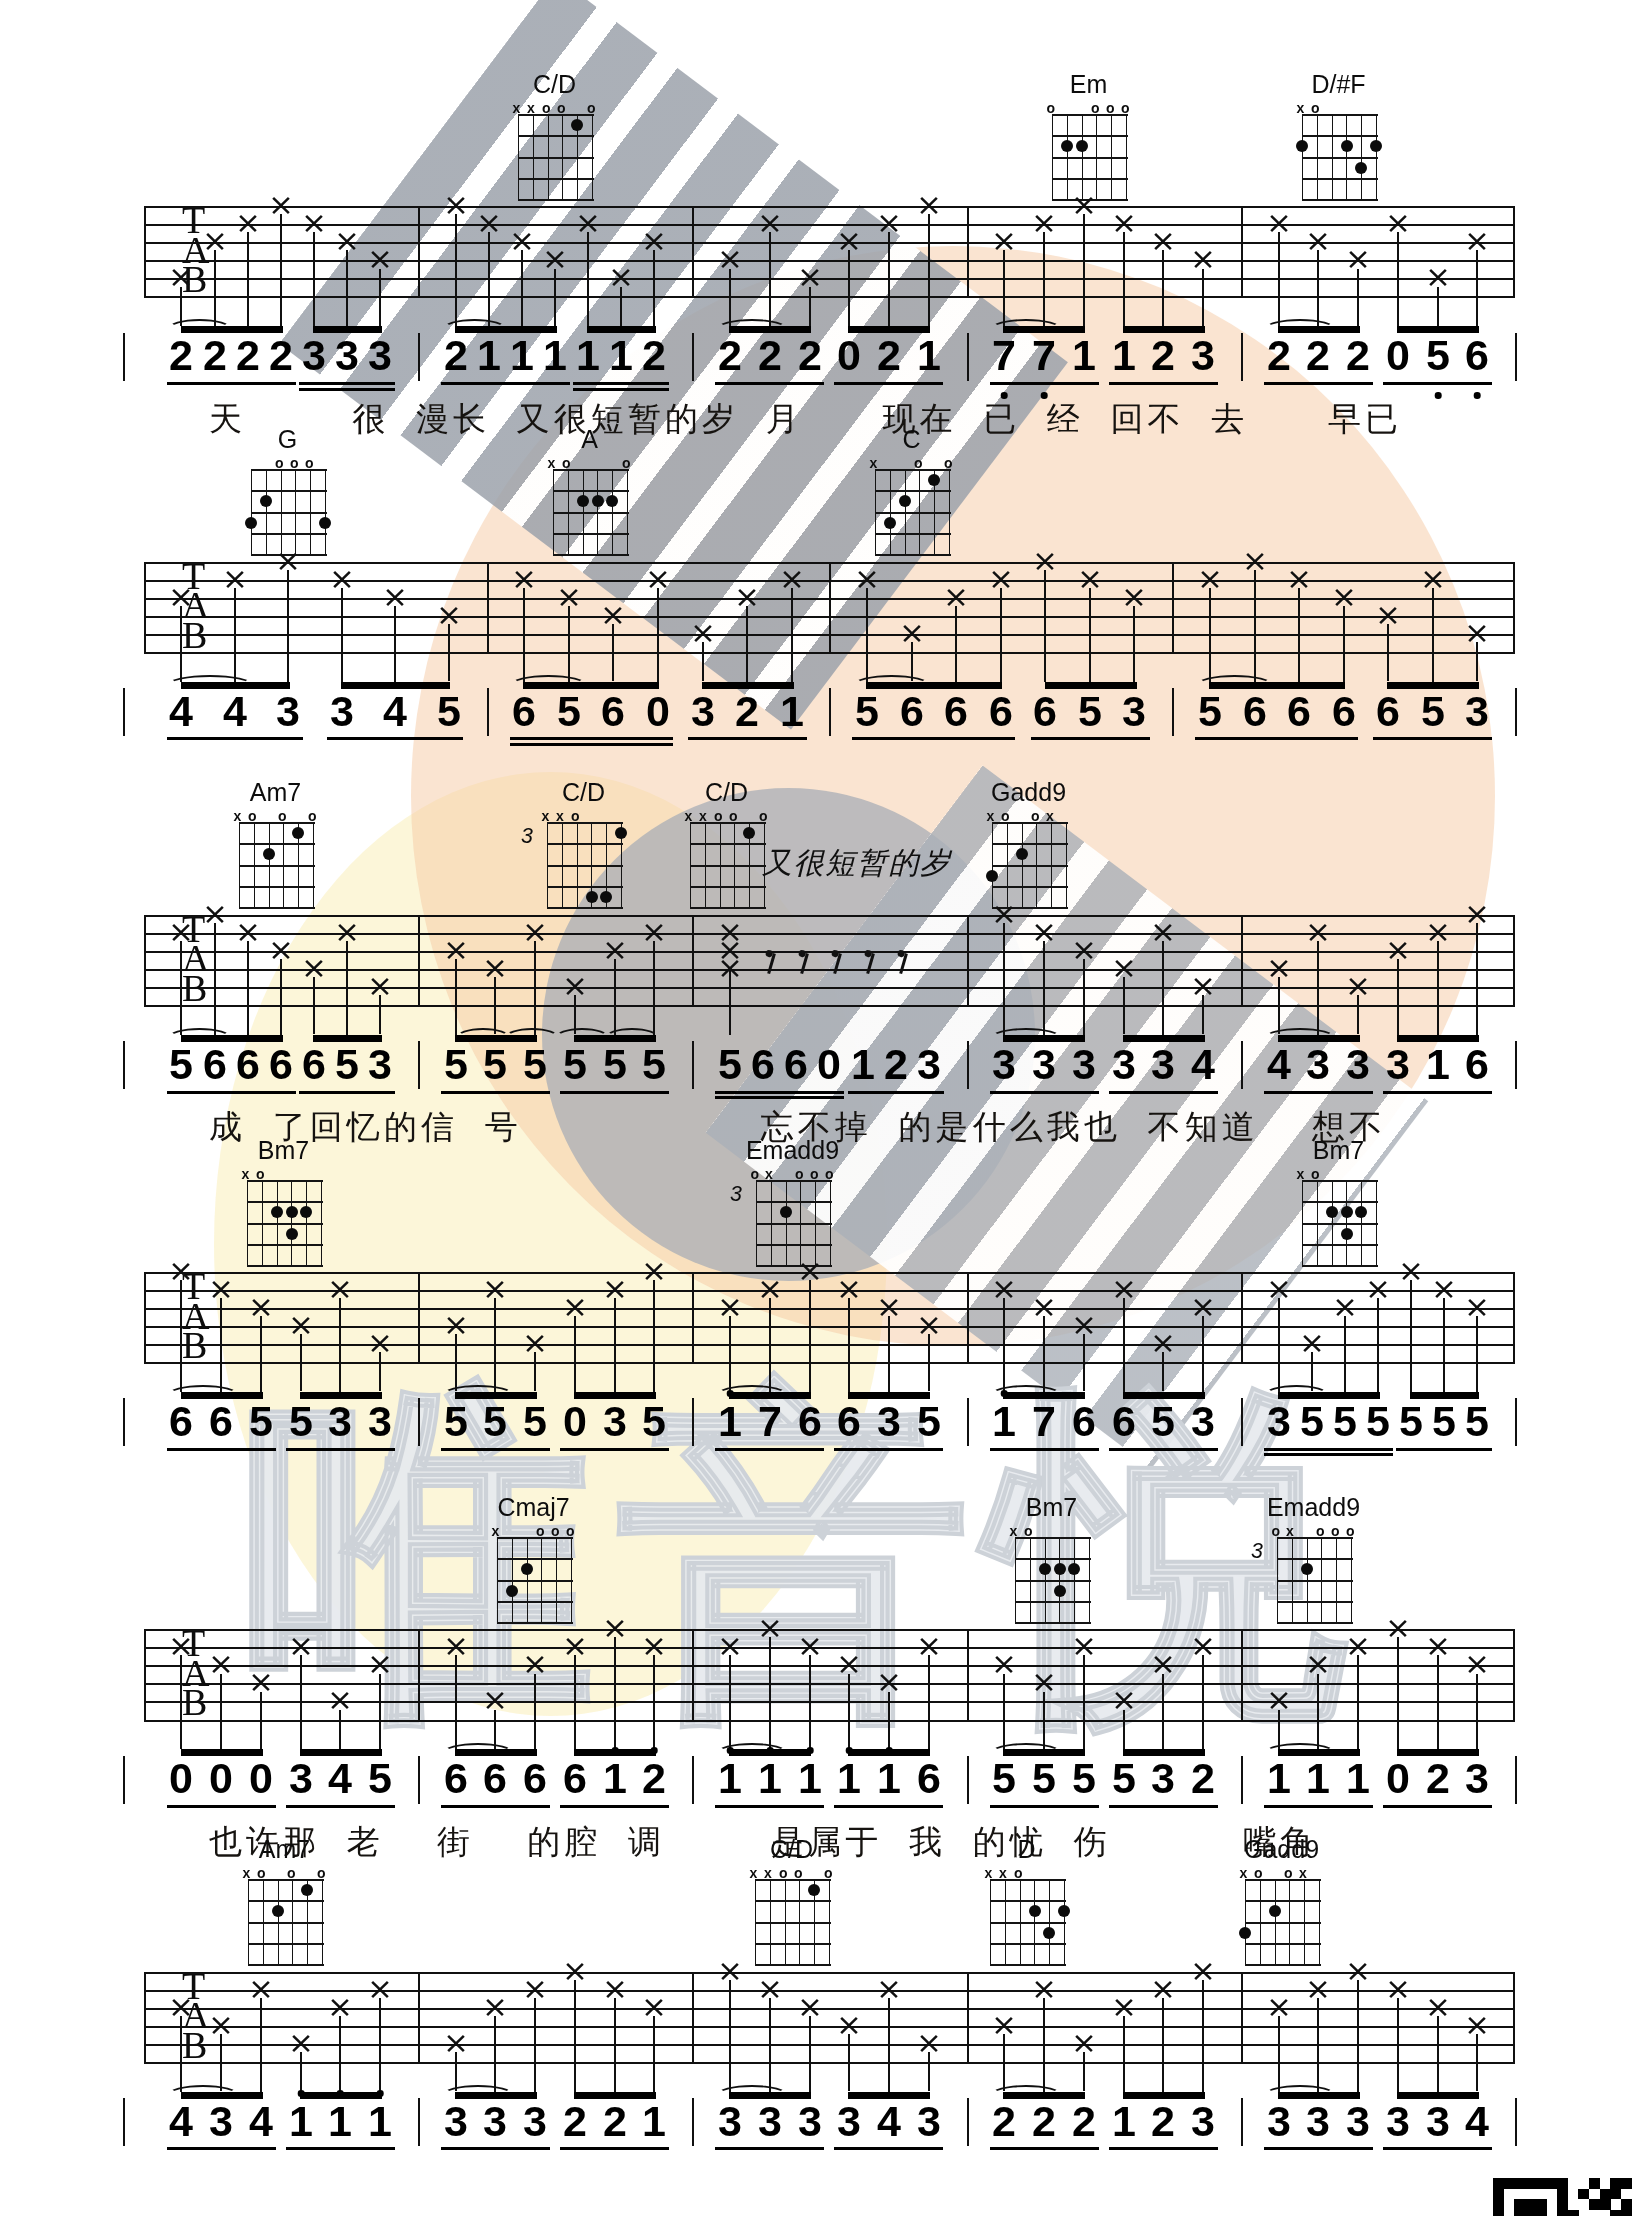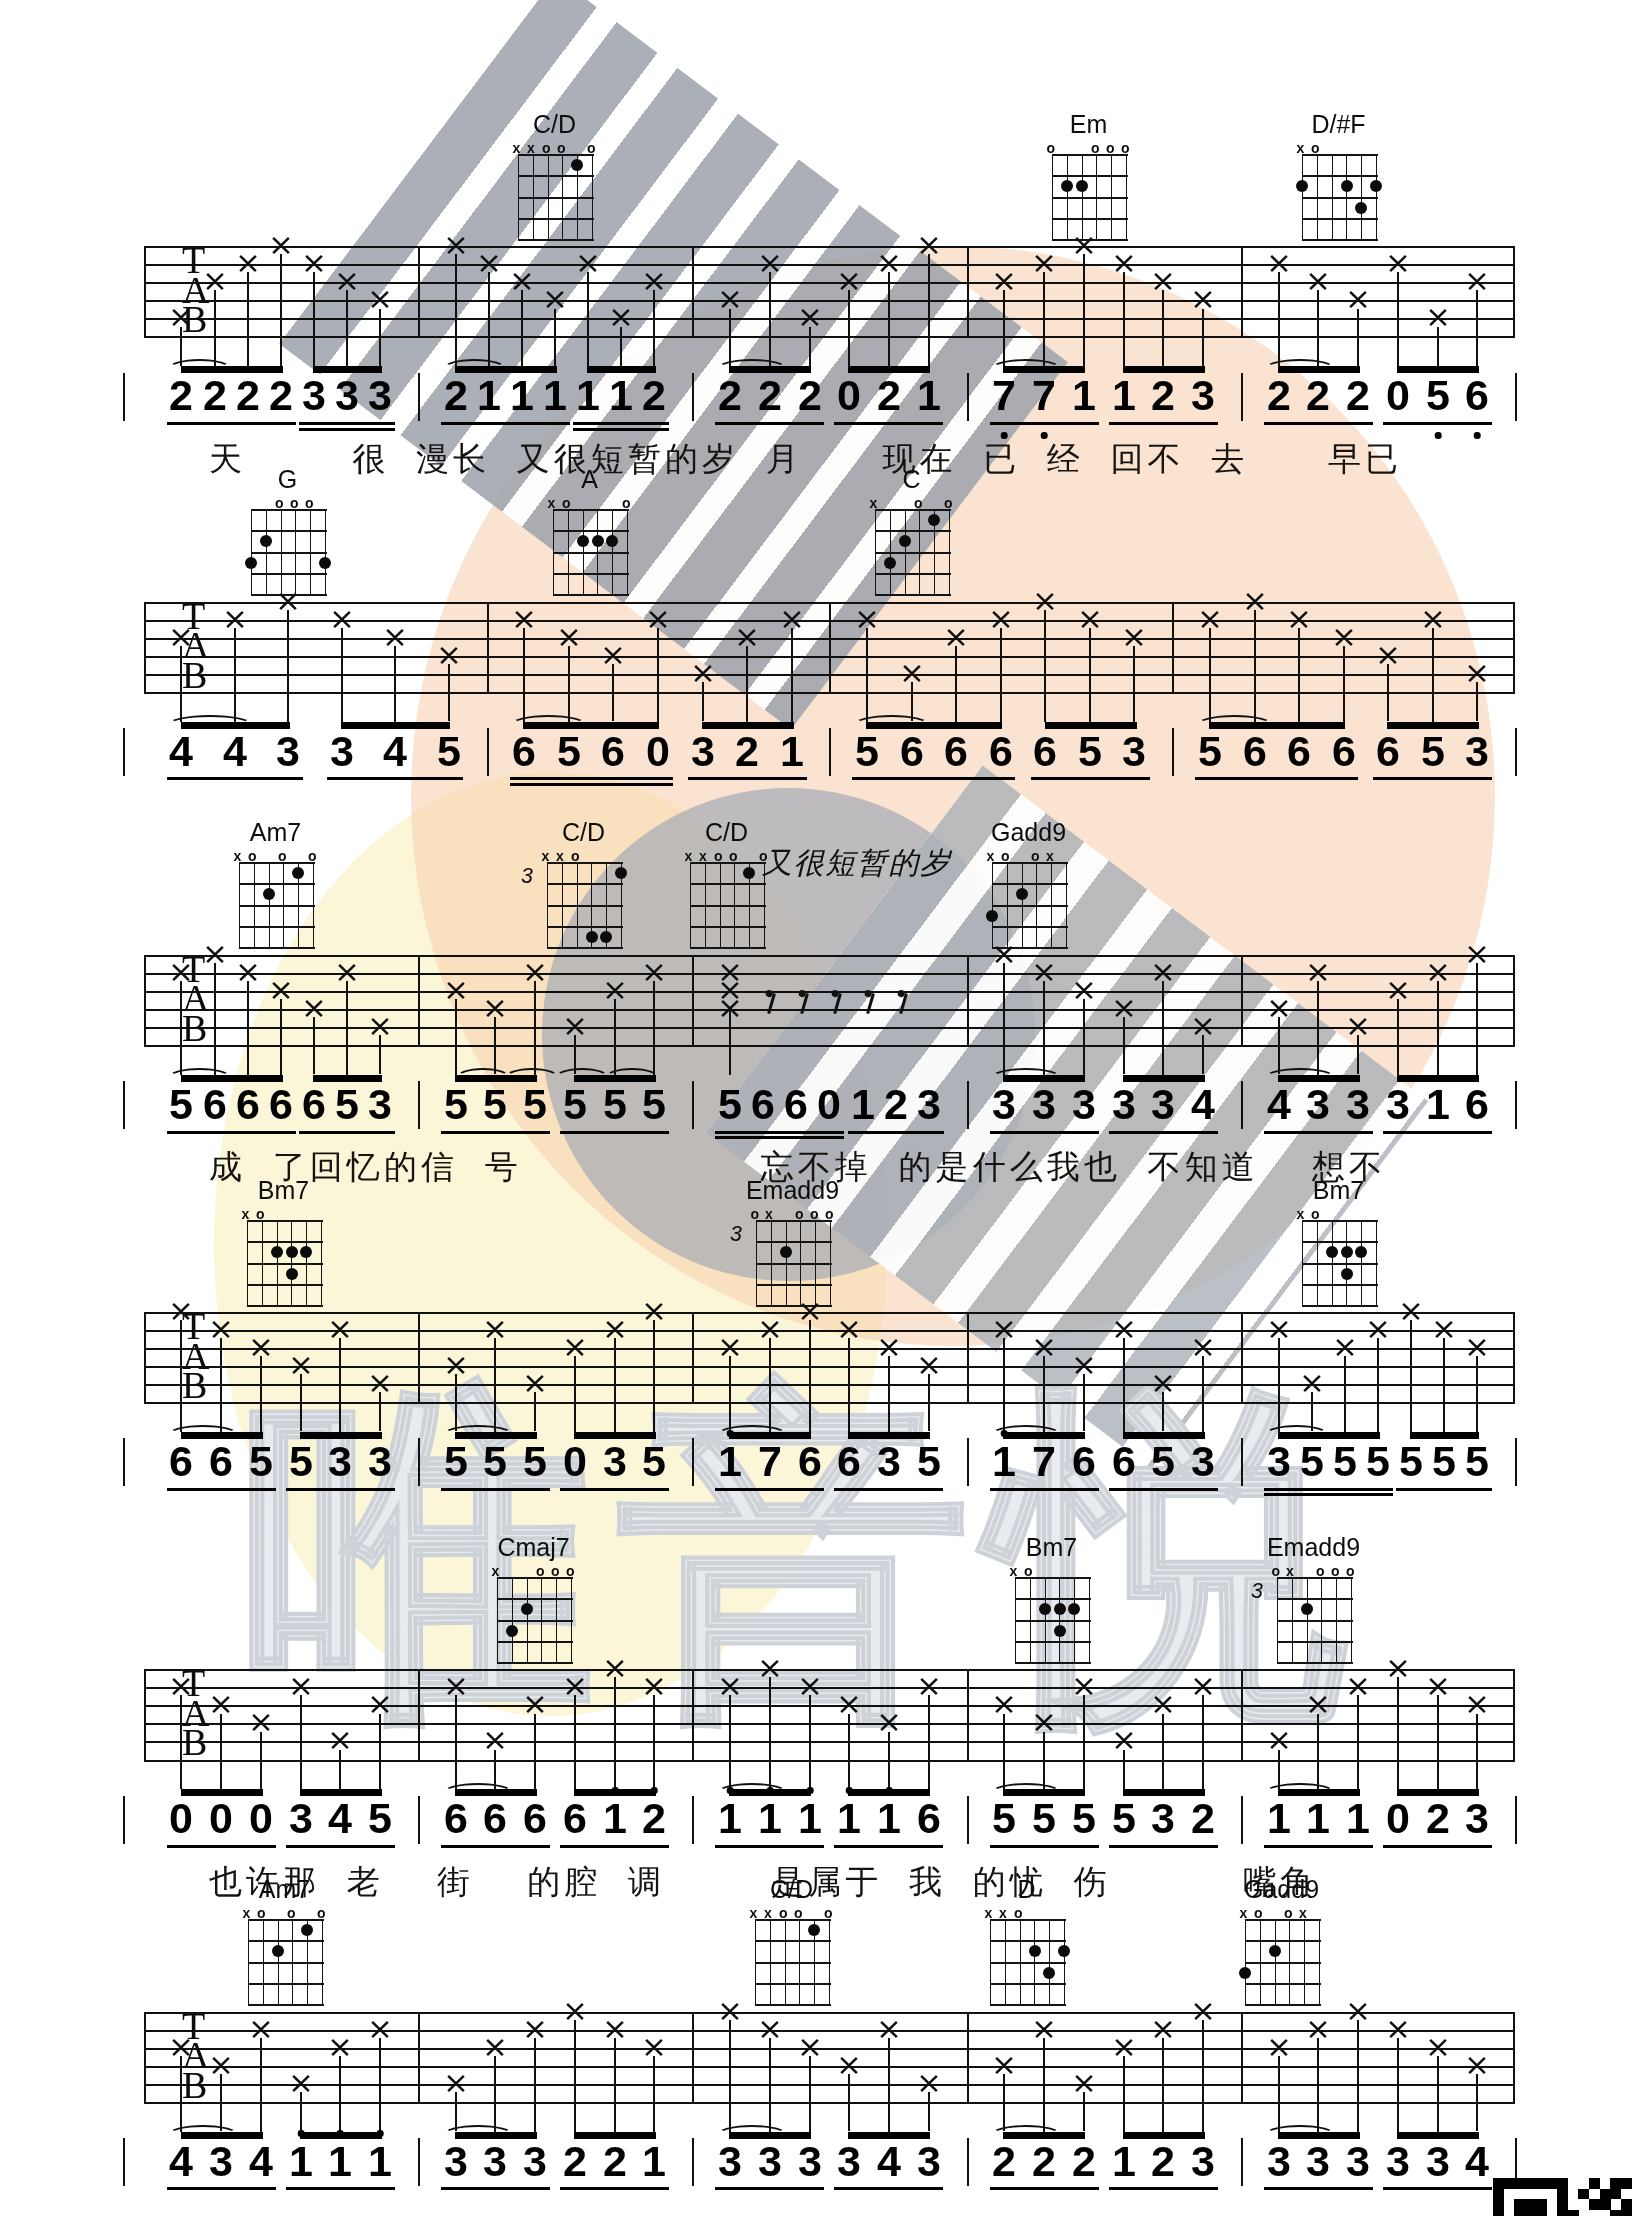--- a/index.html
+++ b/index.html
@@ -8,21 +8,21 @@
   
   #watermark{position:absolute;inset:0;z-index:0;pointer-events:none;}
   .wm-blob{position:absolute;border-radius:50%;}
   .wm-stripes{position:absolute;}
   .wm-cn{position:absolute;left:242px;top:1380px;font-size:353px;font-weight:700;letter-spacing:23px;
          line-height:1;color:rgba(231,234,238,0.95);-webkit-text-stroke:4.1px #cdd2d8;white-space:nowrap;}
   .wm-en{position:absolute;left:296px;top:1690px;font-size:149px;font-weight:700;letter-spacing:25px;
          line-height:1;color:rgba(231,234,238,0.95);-webkit-text-stroke:3.3px #cdd2d8;white-space:nowrap;}
   
   #systems{position:absolute;inset:0;z-index:2;}
-  .system{position:absolute;inset:0;margin-top:40px;}
+  .system{position:absolute;inset:0;}
   .hl{position:absolute;height:1.6px;background:#101010;}
   .vl,.vl2{position:absolute;width:2.1px;background:#101010;}
   .tab-letter{position:absolute;font-family:"Liberation Serif",serif;font-size:38px;line-height:1;color:#0d0d0d;}
   .xmark{position:absolute;font-family:"DejaVu Sans",sans-serif;font-size:31px;line-height:1;
          transform:translate(-50%,-54%);color:#101010;}
   .stem{position:absolute;width:2.1px;background:#101010;margin-left:-0.8px;}
   .beam{position:absolute;height:6.6px;background:#000;}
   .num{position:absolute;transform:translateX(-50%);font-size:43px;font-weight:700;line-height:1;color:#000;}
   .odot{position:absolute;width:6.6px;height:6.6px;border-radius:50%;background:#000;transform:translateX(-50%);}
   .udl{position:absolute;height:2.9px;background:#000;}

